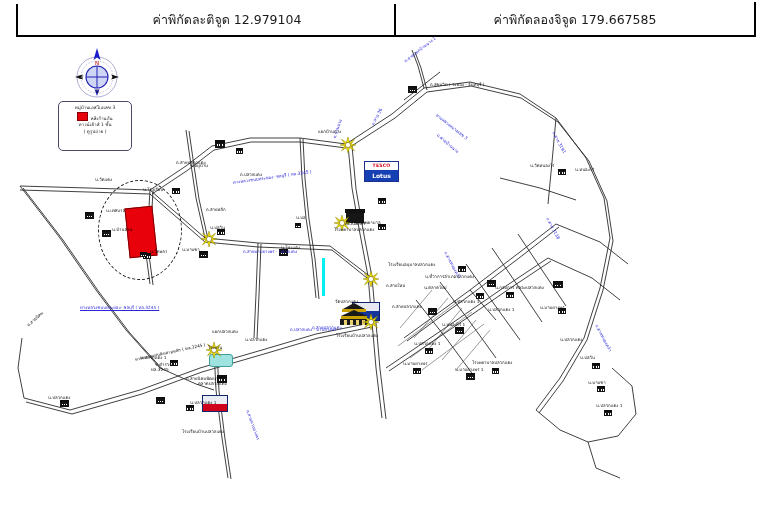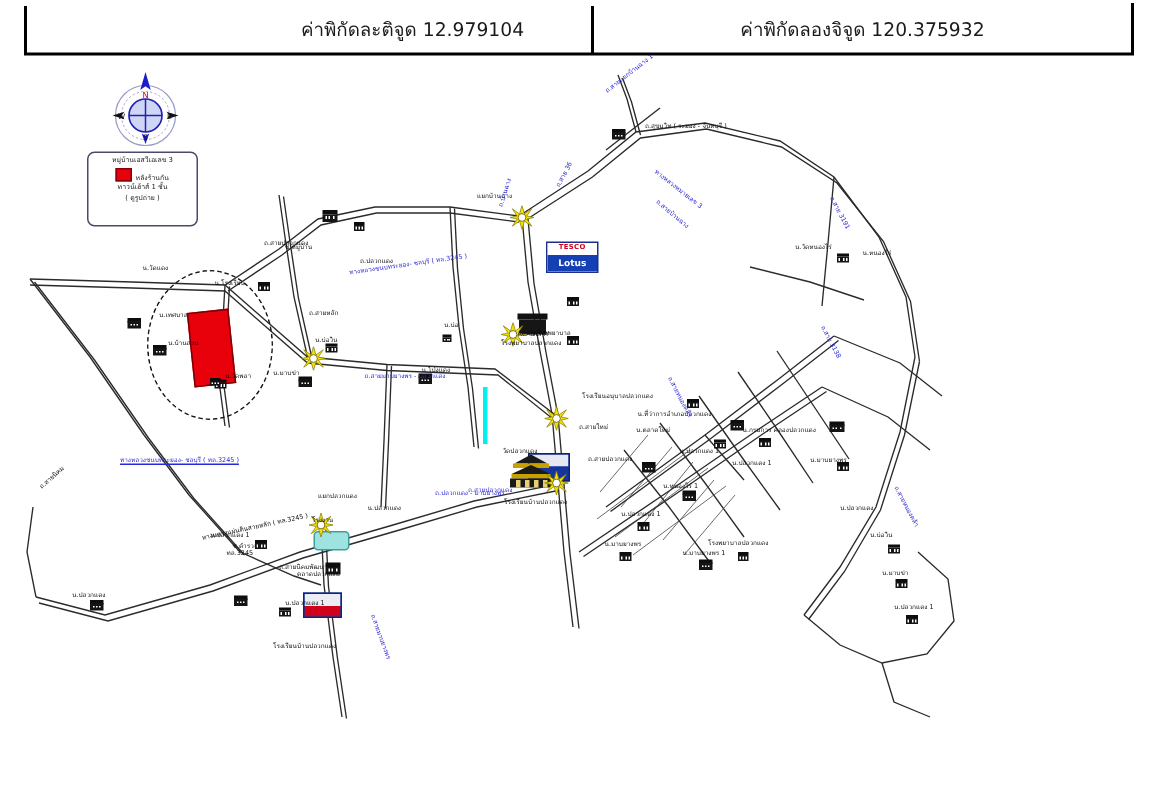--- a/index.html
+++ b/index.html
@@ -21,21 +21,21 @@
     position:absolute;width:2px;background:#000;
   }
   #header-table .vrule.left{left:0;top:2px;height:32px;}
   #header-table .vrule.mid{left:378px;top:2px;height:32px;}
   #header-table .vrule.right{left:738px;top:0px;height:34px;}
   .hdr-cell{
     position:absolute;top:7px;height:22px;
     font-size:12.5px;color:#1a1a1a;text-align:center;line-height:22px;
     white-space:nowrap;
   }
-  #hdr-lat{left:0px;width:422px;padding-left:48px;}
+  #hdr-lat{left:0px;width:422px;}
   #hdr-lon{left:380px;width:358px;}
 
   
   #map-canvas{
     position:absolute;left:0;top:38px;width:772px;height:487px;
     background:#ffffff;
   }
   #map-svg{position:absolute;left:0;top:0;}
 
   
@@ -115,21 +115,21 @@
 </style>
 </head>
 <body>
 
 <div id="header-table">
   <div class="vrule left"></div>
   <div class="vrule mid"></div>
   <div class="vrule right"></div>
   <div class="hrule"></div>
   <div class="hdr-cell" id="hdr-lat">ค่าพิกัดละติจูด 12.979104</div>
-  <div class="hdr-cell" id="hdr-lon">ค่าพิกัดลองจิจูด 120.375932</div>
+  <div class="hdr-cell" id="hdr-lon">ค่าพิกัดลองจิจูด 179.667585</div>
 </div>
 
 <div id="map-canvas">
 
   <svg id="map-svg" width="772" height="487">
     <g fill="none" stroke="#2b2b2b" stroke-width="0.9">
 
       <path d="M20 148 L88 150 L150 152 L205 200 L258 205 L330 208 L372 240"></path>
       <path d="M20 152 L88 154 L150 156 L205 204 L258 209 L332 212 L372 244"></path>
       <path d="M150 152 L186 128 L212 108 L250 100 L300 100 L346 106"></path>

